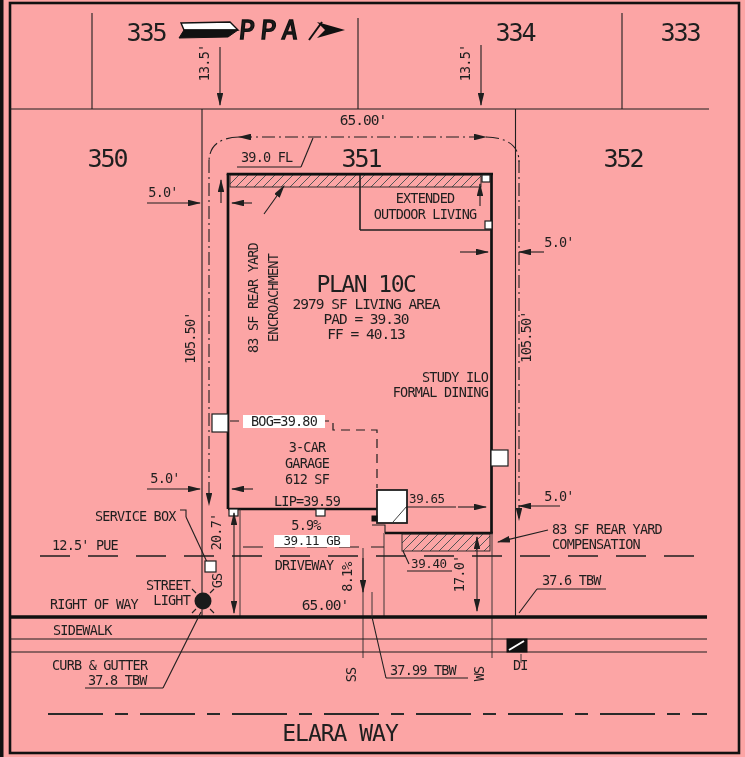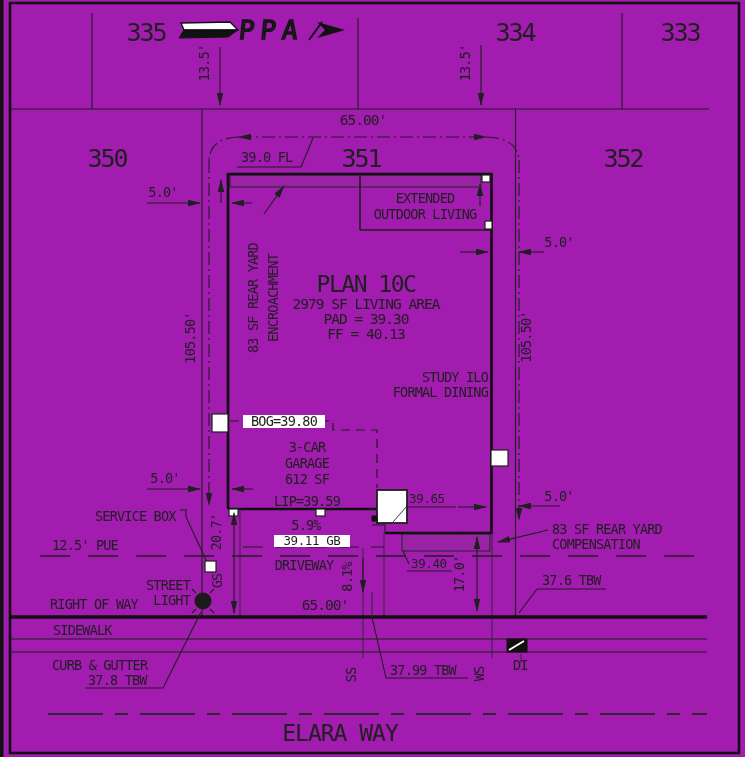--- a/index.html
+++ b/index.html
@@ -1,16 +1,16 @@
 <!DOCTYPE html>
 <html><head>
 <meta charset="utf-8">
 <style>
   html,body{margin:0;padding:0;background:#fff;}
-  .page{position:relative;width:745px;height:757px;background:#a21caf;overflow:hidden;}
+  .page{position:relative;width:745px;height:757px;background:#fca5a5;overflow:hidden;}
   svg{display:block;}
   text{font-family:"DejaVu Sans Mono","Liberation Mono",monospace;fill:#1f1f1f;}
   .t-lot{font-size:25px;letter-spacing:-2px;}
   .t-plan{font-size:23px;letter-spacing:-1.5px;}
   .t-md{font-size:14.5px;letter-spacing:-1px;}
   .t-sm{font-size:13.5px;letter-spacing:-0.8px;}
   .t-xs{font-size:12.5px;letter-spacing:-0.4px;}
   .t-street{font-size:23px;letter-spacing:-1px;}
   .ln{stroke:#1f1f1f;stroke-width:1.1;fill:none;}
   .thin{stroke:#2a2a2a;stroke-width:0.9;fill:none;}

